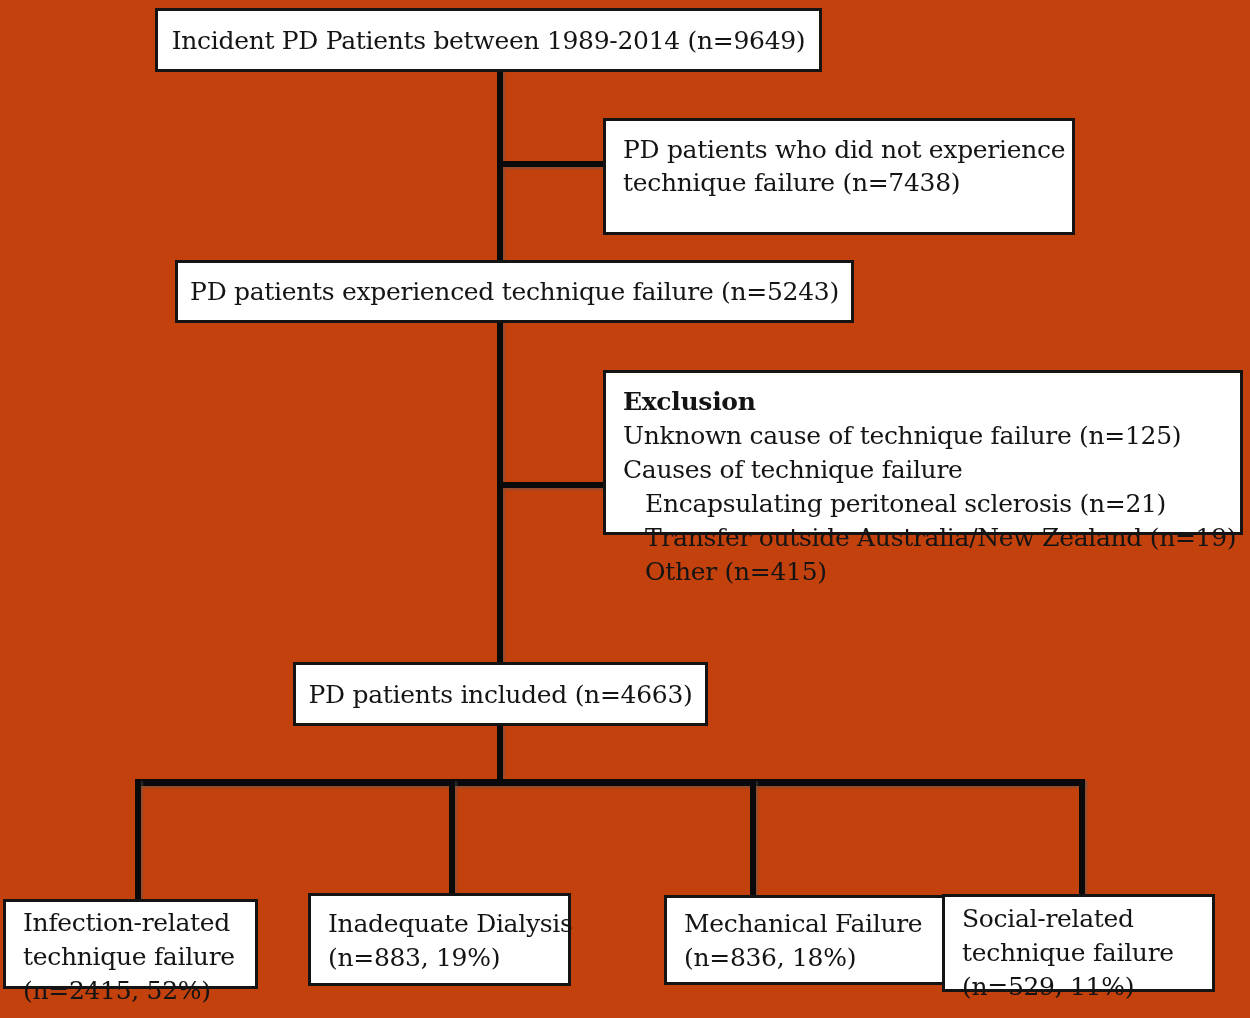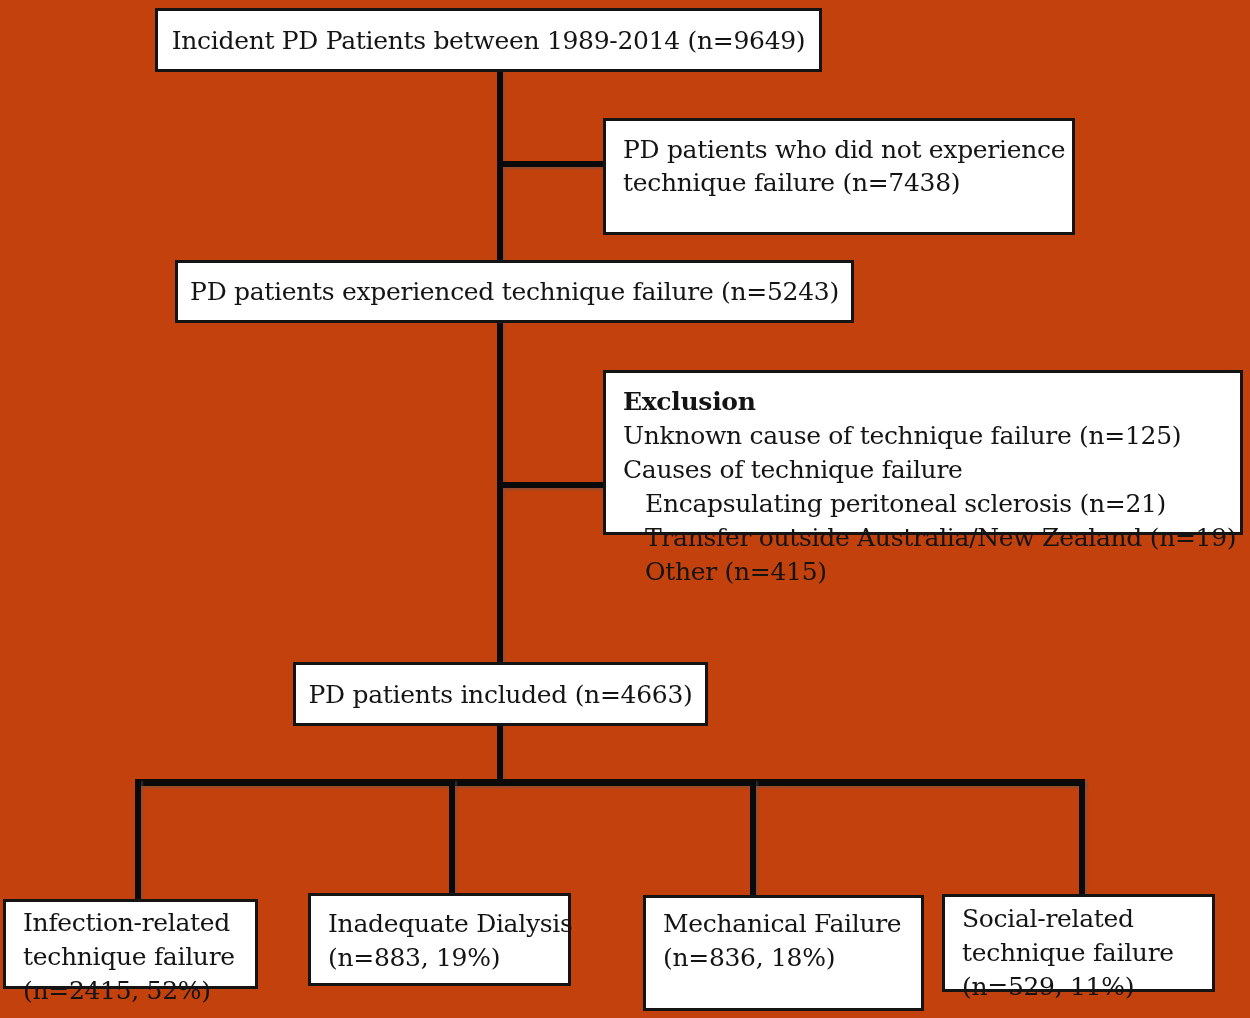--- a/index.html
+++ b/index.html
@@ -93,21 +93,21 @@
     <span class="line">Infection-related</span>
     <span class="line">technique failure</span>
     <span class="line">(n=2415, 52%)</span>
   </div>
 
   <div class="box leftalign" style="left:308px; top:893px; width:263px; height:93px; padding-top:11px; line-height:34px;">
     <span class="line">Inadequate Dialysis</span>
     <span class="line">(n=883, 19%)</span>
   </div>
 
-  <div class="box leftalign" style="left:643px; top:895px; width:281px; height:116px; padding-top:9px; line-height:34px;">
+  <div class="box leftalign" style="left:664px; top:895px; width:281px; height:90px; padding-top:9px; line-height:34px;">
     <span class="line">Mechanical Failure</span>
     <span class="line">(n=836, 18%)</span>
   </div>
 
   <div class="box leftalign" style="left:942px; top:894px; width:273px; height:98px; padding-top:5px; line-height:34px;">
     <span class="line">Social-related</span>
     <span class="line">technique failure</span>
     <span class="line">(n=529, 11%)</span>
   </div>
 

